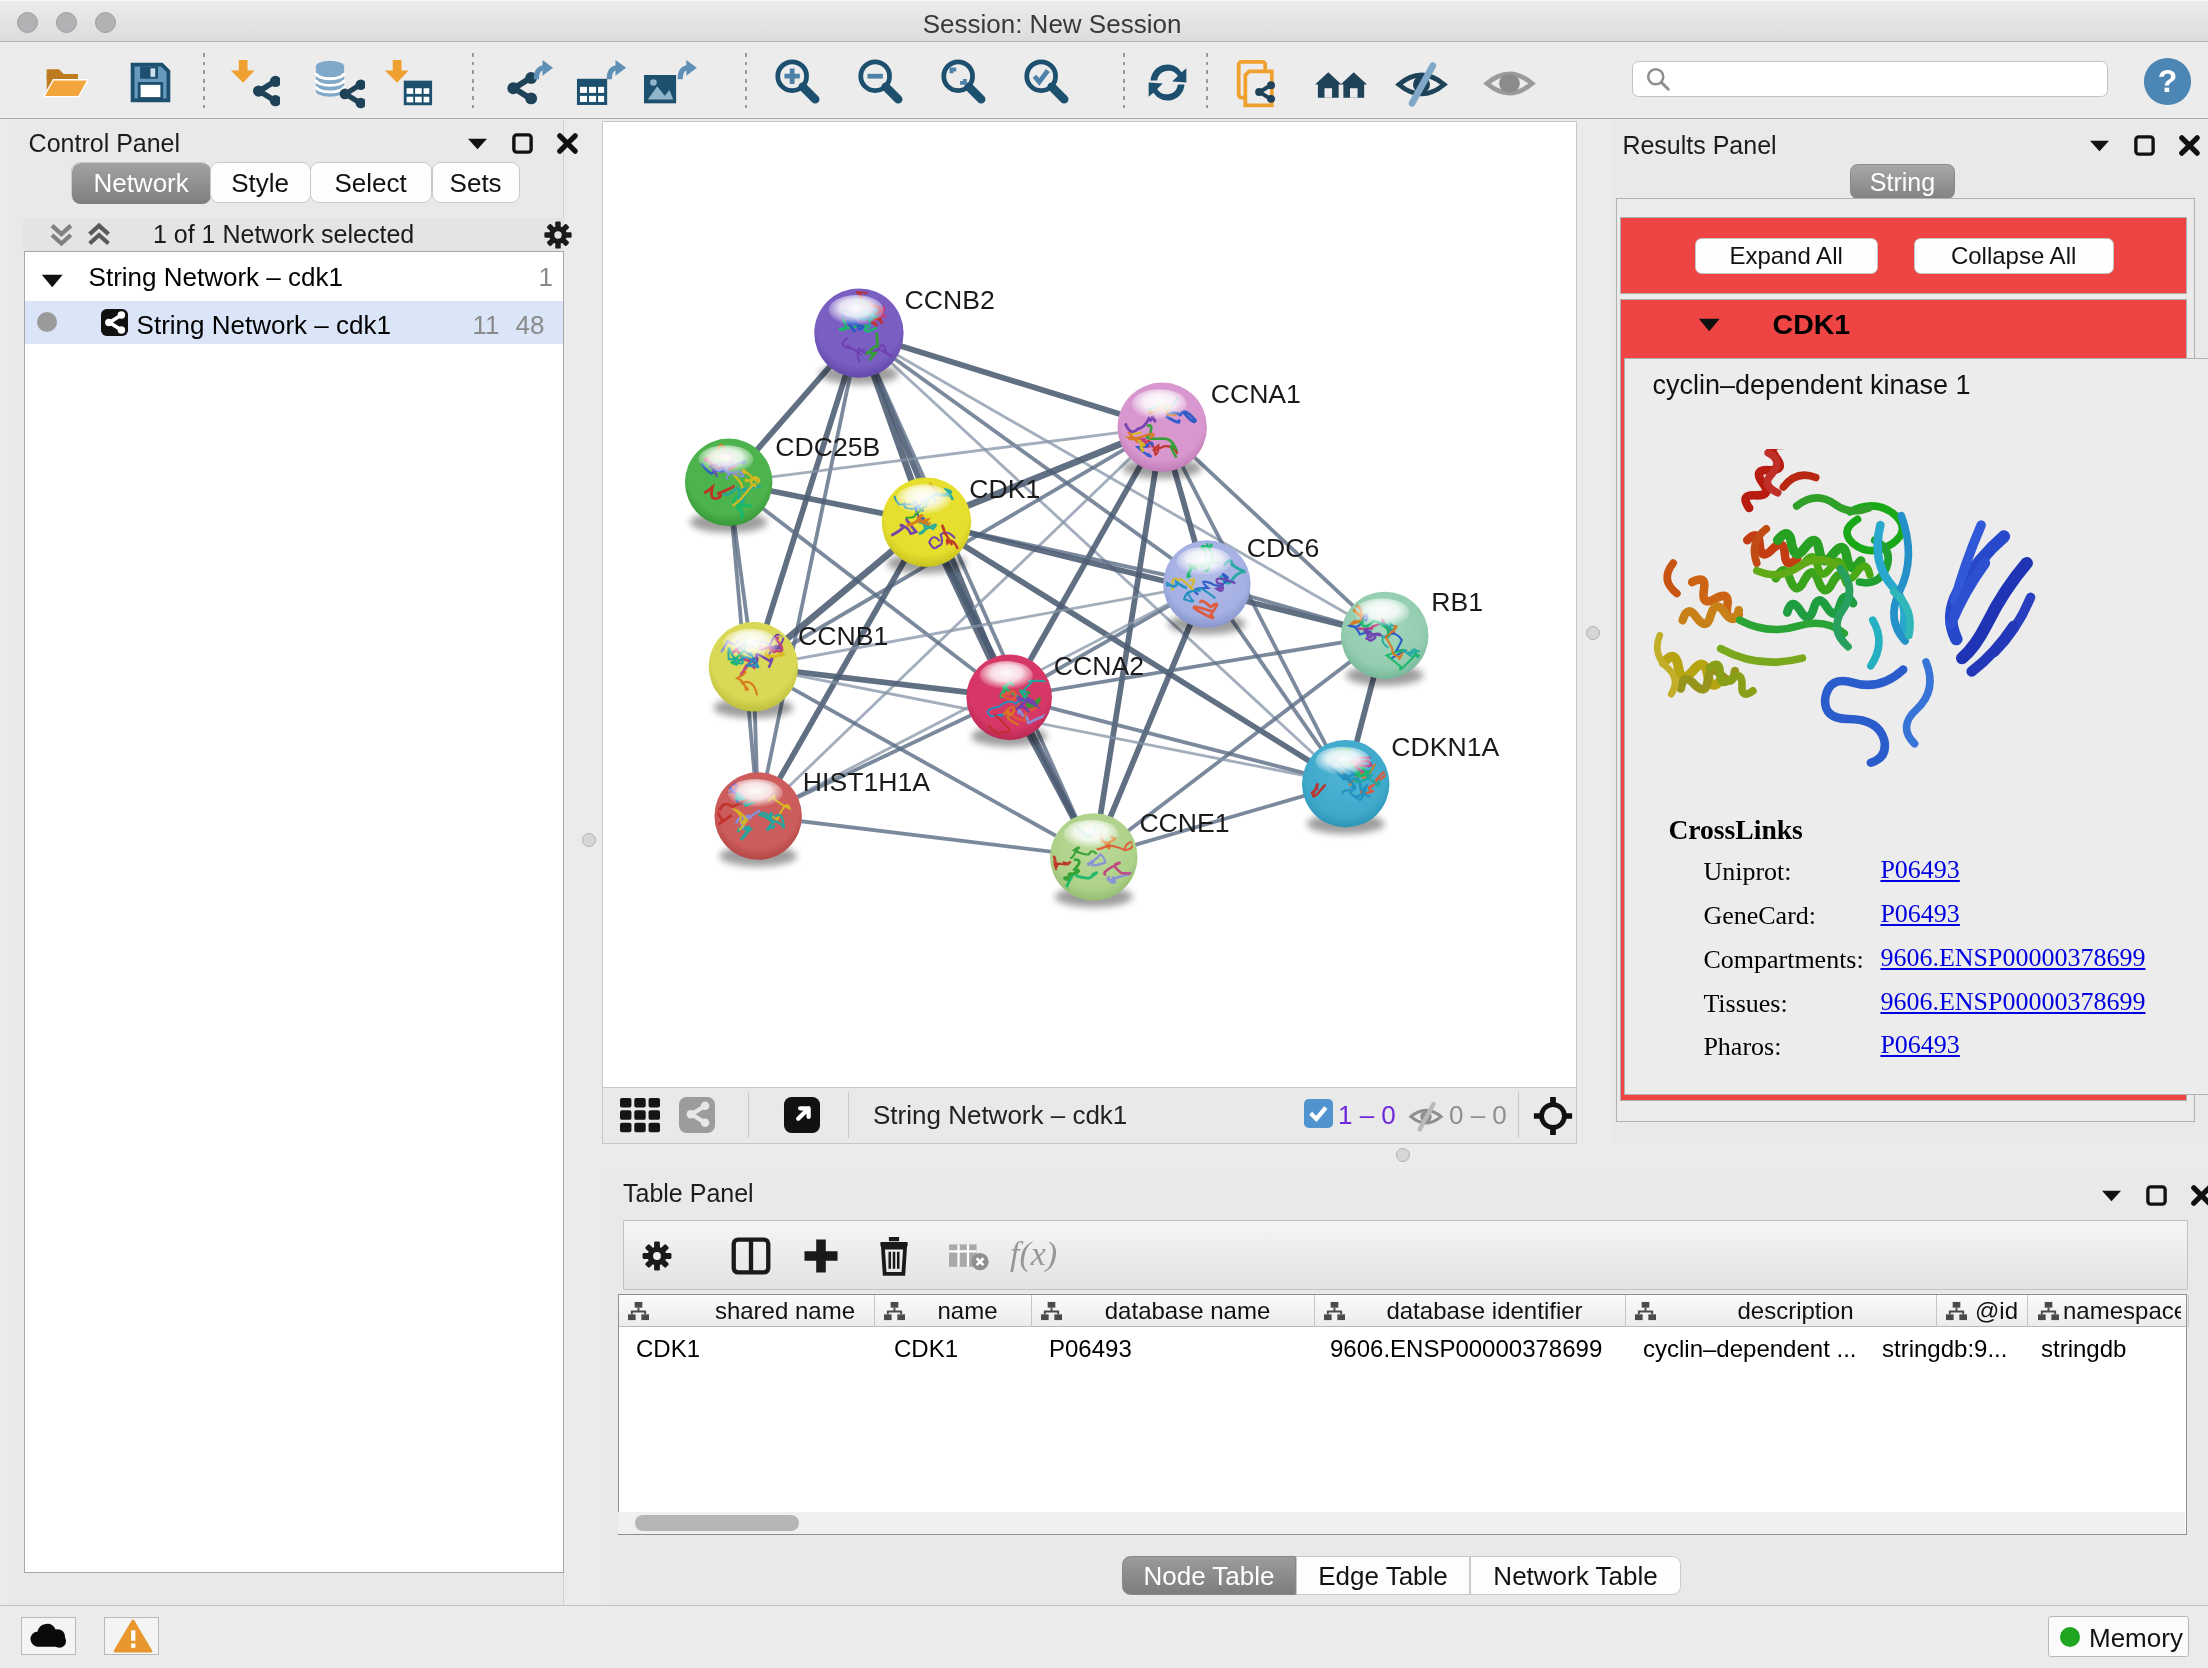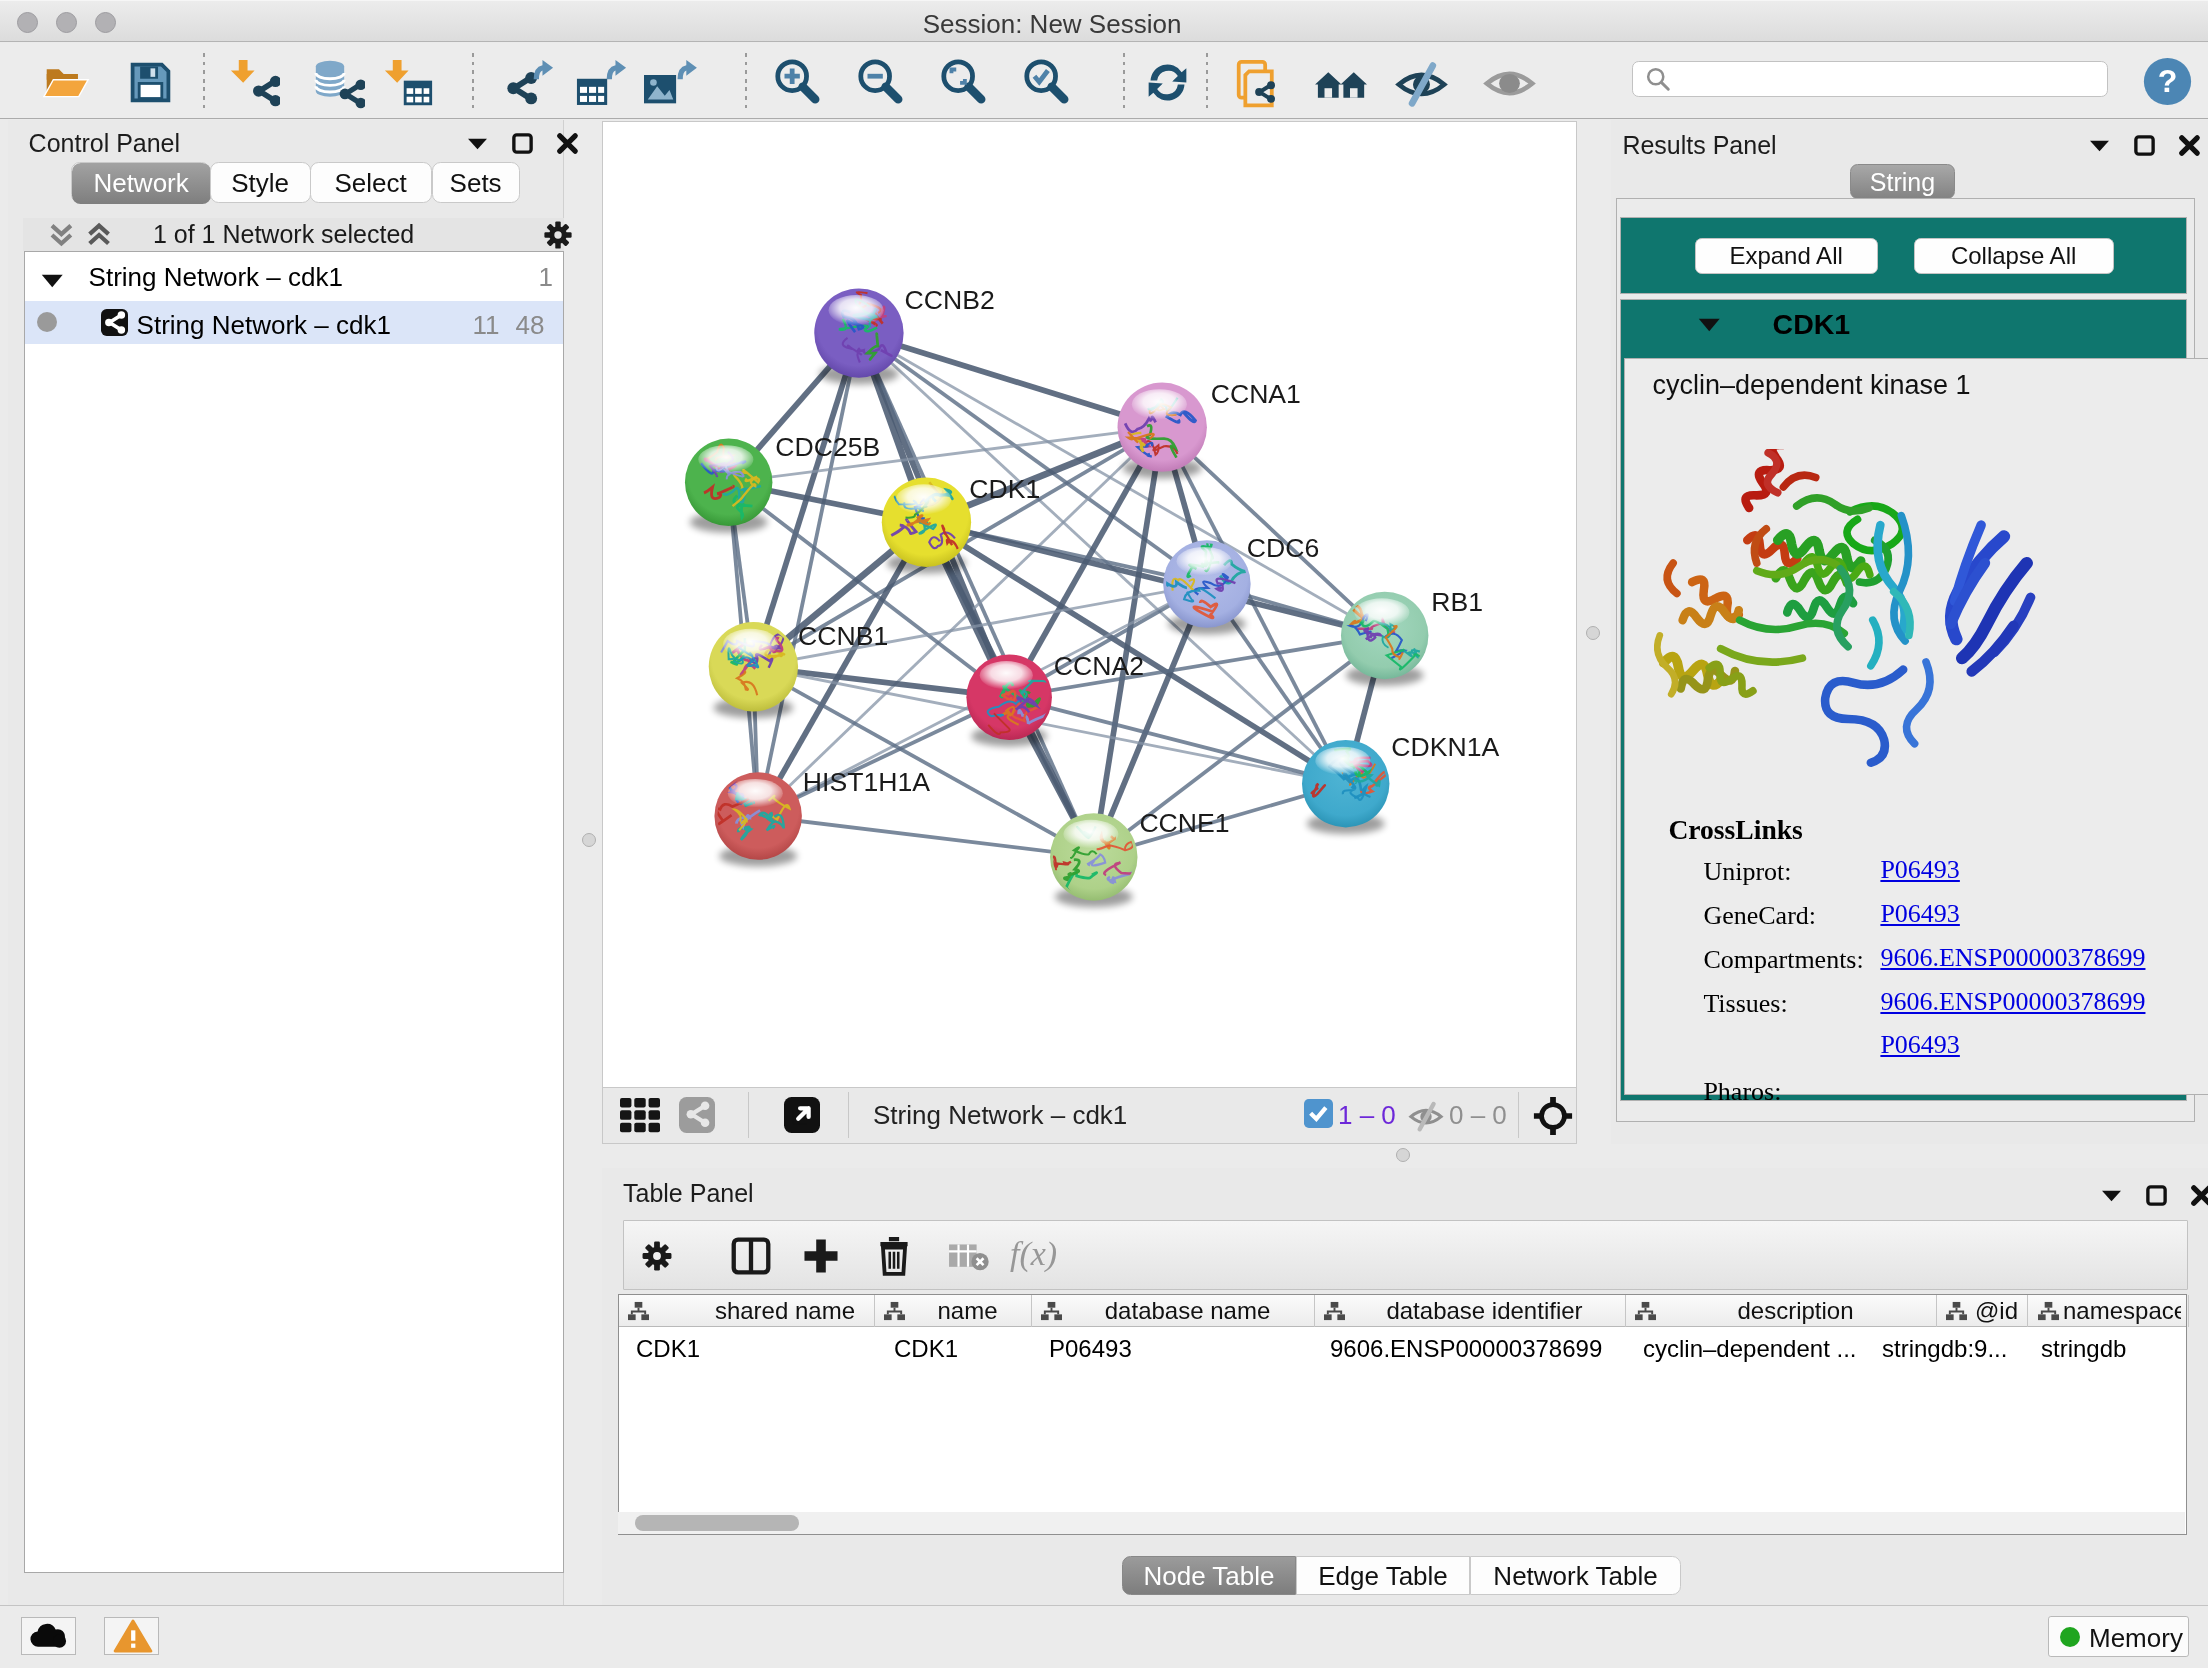--- a/index.html
+++ b/index.html
@@ -24,21 +24,21 @@
 .paneltitle { font-size:25px; color:#1c1c1c; }
 .pbtns { position:absolute; display:flex; gap:21px; align-items:center; }
 
 .tab { position:absolute; height:41px; line-height:41px; text-align:center; font-size:26px; background:#fdfdfd; border:1px solid #c9c9c9; border-radius:8.6px; color:#111; }
 .tabsel { background:linear-gradient(#a2a2a2,#7e7e7e); color:#fff; border-color:#8a8a8a; }
 
 #cp-head { position:absolute; left:15px; top:98px; width:541px; height:33px; background:#e4e4e4; }
 #cp-list { position:absolute; left:16px; top:131px; width:540px; height:1322px; background:#fff; border:1px solid #a8a8a8; }
 .row2 { position:absolute; left:0; top:49px; width:538px; height:43px; background:#dbe5f8; }
 
-.rbox { position:absolute; background:#0f766e; border:1px solid #b0b0b0; }
+.rbox { position:absolute; background:#ef4444; border:1px solid #b0b0b0; }
 .rbtn { position:absolute; height:36px; background:#fefefe; border:1px solid #c4c4c4; border-radius:6.7px; font-size:24px; text-align:center; line-height:34px; color:#111; }
 .serif { font-family:"Liberation Serif",serif; }
 .rlink { font-family:"Liberation Serif",serif; color:#0000e0; text-decoration:underline; font-size:26px; }
 
 #tp-toolbar { position:absolute; left:21px; top:52px; width:1565px; height:70px; background:linear-gradient(#f5f5f5,#e3e3e3); border:1px solid #c2c2c2; border-radius:1px; }
 #tp-table { position:absolute; left:16px; top:126px; width:1569px; height:241px; background:#fff; border:1px solid #8f8f8f; }
 .th { position:absolute; top:0; height:32px; border-right:1px solid #c6c6c6; font-size:24px; color:#111; }
 #tp-hscroll { position:absolute; left:16px; top:344px; width:1567px; height:22px; background:#f0f0f0; }
 .ttab { position:absolute; top:388px; height:39px; line-height:39px; text-align:center; font-size:26px; background:#fdfdfd; border:1px solid #c9c9c9; color:#111; }
 .sbtn { position:absolute; background:#f4f4f4; border:1px solid #b9b9b9; }
@@ -737,21 +737,21 @@
         </svg>
         <div class="abs serif" style="left:43px; top:455px; font-size:27.6px; font-weight:bold; color:#000;">CrossLinks</div>
       <div class="abs serif" style="left:78px; top:498px; font-size:26px;">Uniprot:</div>
       <div class="abs rlink" style="left:255px; top:496px;">P06493</div>
       <div class="abs serif" style="left:78px; top:542px; font-size:26px;">GeneCard:</div>
       <div class="abs rlink" style="left:255px; top:540px;">P06493</div>
       <div class="abs serif" style="left:78px; top:586px; font-size:26px;">Compartments:</div>
       <div class="abs rlink" style="left:255px; top:584px;">9606.ENSP00000378699</div>
       <div class="abs serif" style="left:78px; top:630px; font-size:26px;text-align:right;">Tissues:</div>
       <div class="abs rlink" style="left:255px; top:628px;">9606.ENSP00000378699</div>
-      <div class="abs serif" style="left:78px; top:673px; font-size:26px;margin-top:45px;">Pharos:</div>
+      <div class="abs serif" style="left:78px; top:673px; font-size:26px;">Pharos:</div>
       <div class="abs rlink" style="left:255px; top:671px;">P06493</div>
     </div>
   </div>
 </div>
 
 <div id="tablepanel" class="abs">
   <div class="paneltitle abs" style="left:21px; top:10.5px;">Table Panel</div>
   <div class="pbtns" style="left:1497px; top:15px;">
       <svg width="25" height="19" viewBox="0 0 26 20">
         <path d="M3 5 H23 L13 16 Z" fill="#111"></path>

